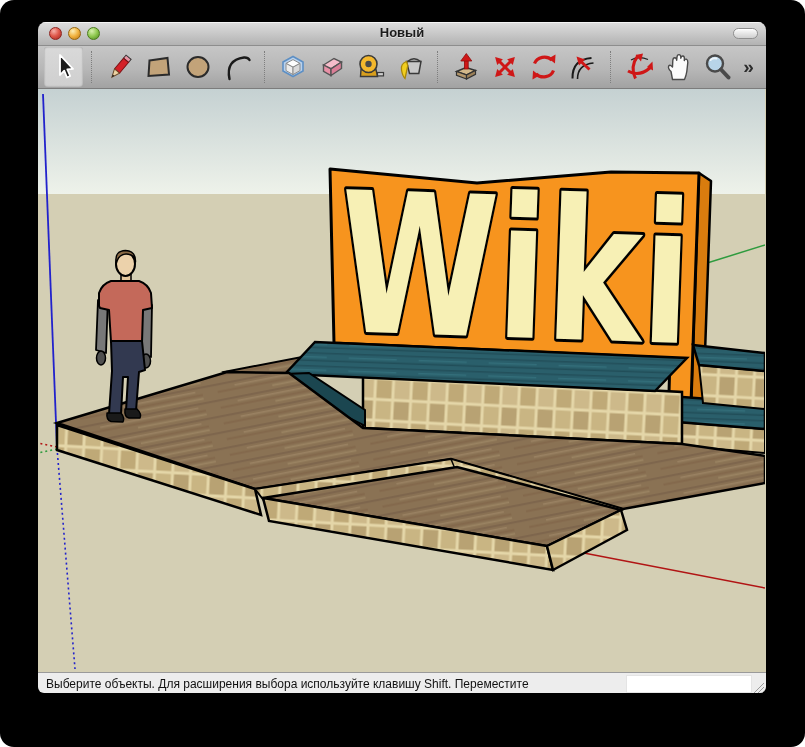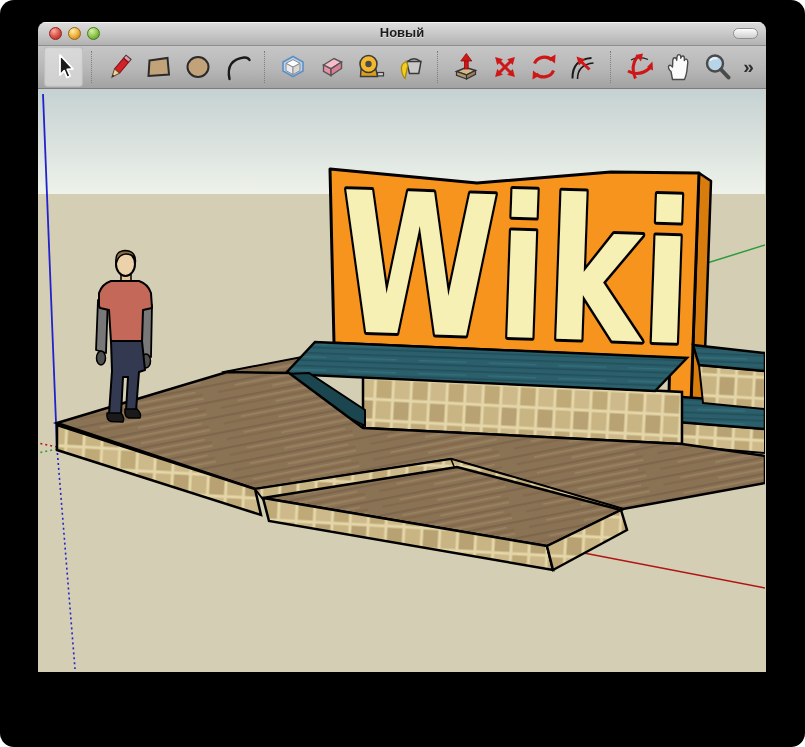--- a/index.html
+++ b/index.html
@@ -307,14 +307,23 @@
         <path d="M100 305 L100 292 Q103 283 112 280 L140 280 Q149 283 152 292 L153 307 L144 309 L143 341 L112 341 L110 309 L101 307 Z" fill="#c4695a" stroke="#000" stroke-width="2"></path>
         <ellipse cx="126.5" cy="263" rx="9.5" ry="12" fill="#ecd2ab" stroke="#000" stroke-width="2"></ellipse>
         <path d="M117 260 Q116 250 126.5 249.5 Q137 250 136.5 261 Q136 256 132 254 Q124 251 119.5 257 Q117.5 260 117 264 Z" fill="#8a6a45" stroke="#000" stroke-width="1.4"></path>
         <path d="M112 340 L143 340 L146 369 L140 371 L137 410 L127 410 L129 376 L124 376 L122 413 L110 413 L113 370 Z" fill="#323950" stroke="#000" stroke-width="2"></path>
         <path d="M108 412 Q107 419 112 420.5 L124 421 Q126 417 122 412 Z" fill="#1a1a1a" stroke="#000" stroke-width="1.4"></path>
         <path d="M126 408 Q125 416 130 417 L141 417 Q143 413 138 408 Z" fill="#1a1a1a" stroke="#000" stroke-width="1.4"></path>
       </g>
     </svg>
   </div>
 
+  <div class="statusbar">
+    <span class="statusmsg">Выберите объекты. Для расширения выбора используйте клавишу Shift. Переместите</span>
+    <div class="vcb"></div>
+    <svg class="grip" width="14" height="14">
+      <line x1="3" y1="13" x2="13" y2="3" stroke="#9a9a9a" stroke-width="1"></line>
+      <line x1="7" y1="13" x2="13" y2="7" stroke="#9a9a9a" stroke-width="1"></line>
+      <line x1="11" y1="13" x2="13" y2="11" stroke="#9a9a9a" stroke-width="1"></line>
+    </svg>
+  </div>
 
 </div>
 
 </body></html>

